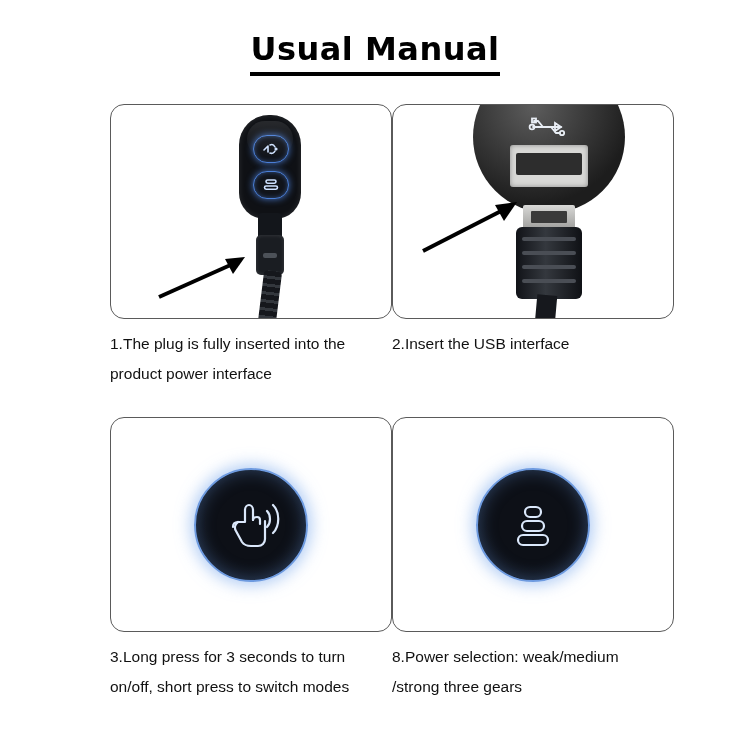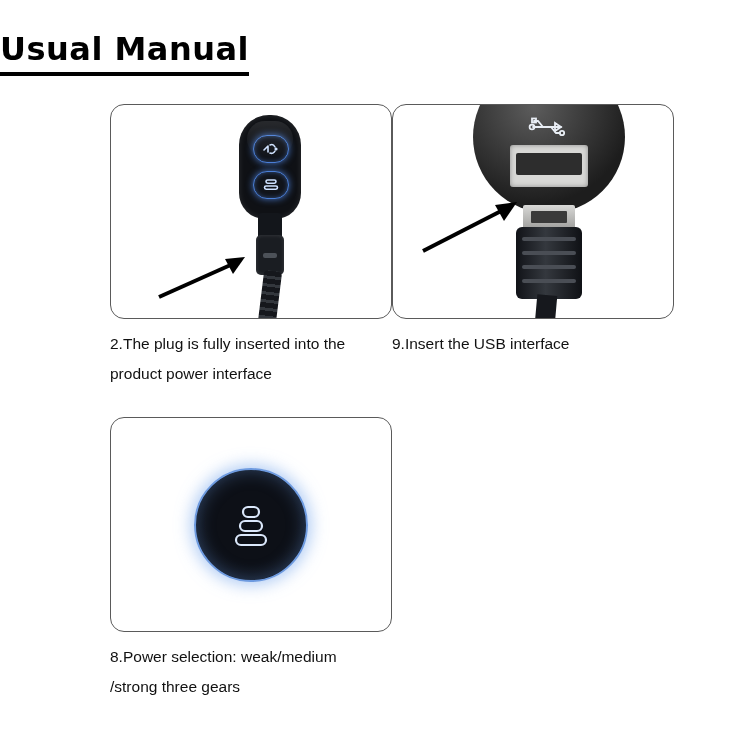--- a/index.html
+++ b/index.html
@@ -13,20 +13,21 @@
     font-family: "Liberation Sans", sans-serif;
     overflow: hidden;
   }
   .page {
     position: relative;
     width: 750px;
     height: 750px;
     box-sizing: border-box;
   }
   .title-wrap {
+    text-align: center;
     padding-top: 30px;
   }
   .title {
     display: inline-block;
     font-family: "DejaVu Sans", sans-serif;
     font-weight: bold;
     font-size: 32px;
     color: #000000;
     letter-spacing: 0.5px;
     padding-bottom: 4px;
@@ -308,21 +309,21 @@
           <div class="plug-body"></div>
           <div class="cord"></div>
 
           <svg class="arrow1" viewBox="0 0 100 60">
             <g stroke="#000" stroke-width="4" fill="#000">
               <line x1="6" y1="50" x2="82" y2="16"></line>
               <polygon points="92,10 72,12 80,27" stroke="none"></polygon>
             </g>
           </svg>
         </div>
-        <div class="caption">2.The plug is fully inserted into the
+        <div class="caption">1.The plug is fully inserted into the
 product power interface</div>
       </div>
 
       <div class="cell">
         <div class="panel">
 
           <div class="port-disc">
             <svg class="usb-mark" viewBox="0 0 44 24">
               <path d="M6 12 H34"></path>
               <circle cx="5" cy="12" r="2.4" fill="#e9eef5" stroke="none"></circle>
@@ -339,28 +340,42 @@
           <div class="conn-body"></div>
           <div class="conn-cord"></div>
 
           <svg class="arrow2" viewBox="0 0 110 70">
             <g stroke="#000" stroke-width="4" fill="#000">
               <line x1="6" y1="58" x2="88" y2="16"></line>
               <polygon points="100,9 78,12 87,28" stroke="none"></polygon>
             </g>
           </svg>
         </div>
-        <div class="caption">9.Insert the USB interface</div>
+        <div class="caption">2.Insert the USB interface</div>
       </div>
     </div>
 
     <div class="row-spacer"></div>
 
     <div class="row">
 
+      <div class="cell">
+        <div class="panel">
+          <div class="glow-btn">
+            <svg viewBox="0 0 64 64">
+              <path d="M14 34 c0 -3 2 -5 5 -5 h7 v-12 c0 -3 2 -5 4 -5 s4 2 4 5 v10"></path>
+              <path d="M34 27 c0 -2 2 -3 4 -3 s3 1 3 3 v4"></path>
+              <path d="M19 29 c-3 2 -4 6 -2 9 l6 11 c2 3 5 4 9 4 h7 c4 0 7 -3 7 -7 V28"></path>
+              <path d="M48 18 c4 4 4 12 0 16 M54 12 c7 7 7 21 0 28"></path>
+            </svg>
+          </div>
+        </div>
+        <div class="caption">3.Long press for 3 seconds to turn
+on/off, short press to switch modes</div>
+      </div>
 
       <div class="cell">
         <div class="panel">
           <div class="glow-btn">
             <svg class="bars" viewBox="0 0 64 64">
               <rect x="24" y="14" width="16" height="10" rx="5"></rect>
               <rect x="21" y="28" width="22" height="10" rx="5"></rect>
               <rect x="17" y="42" width="30" height="10" rx="5"></rect>
             </svg>
           </div>

